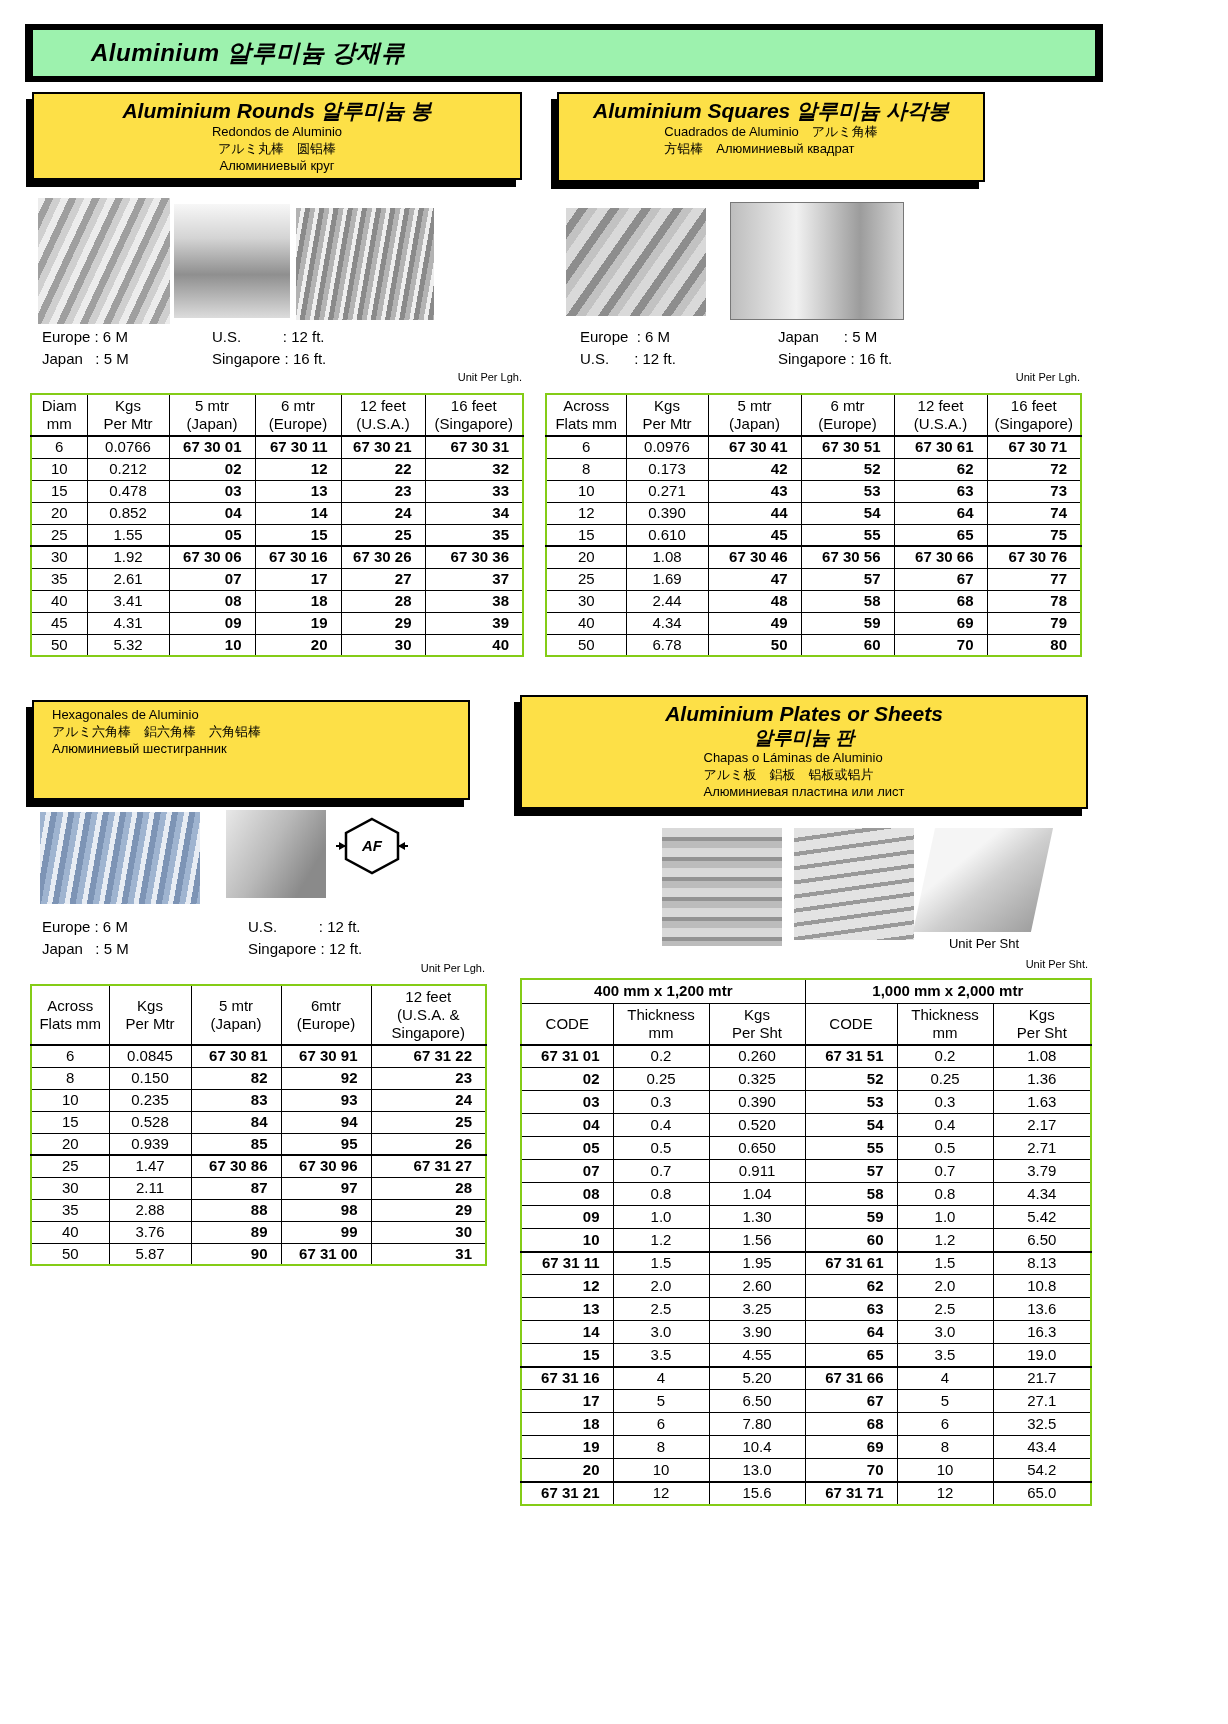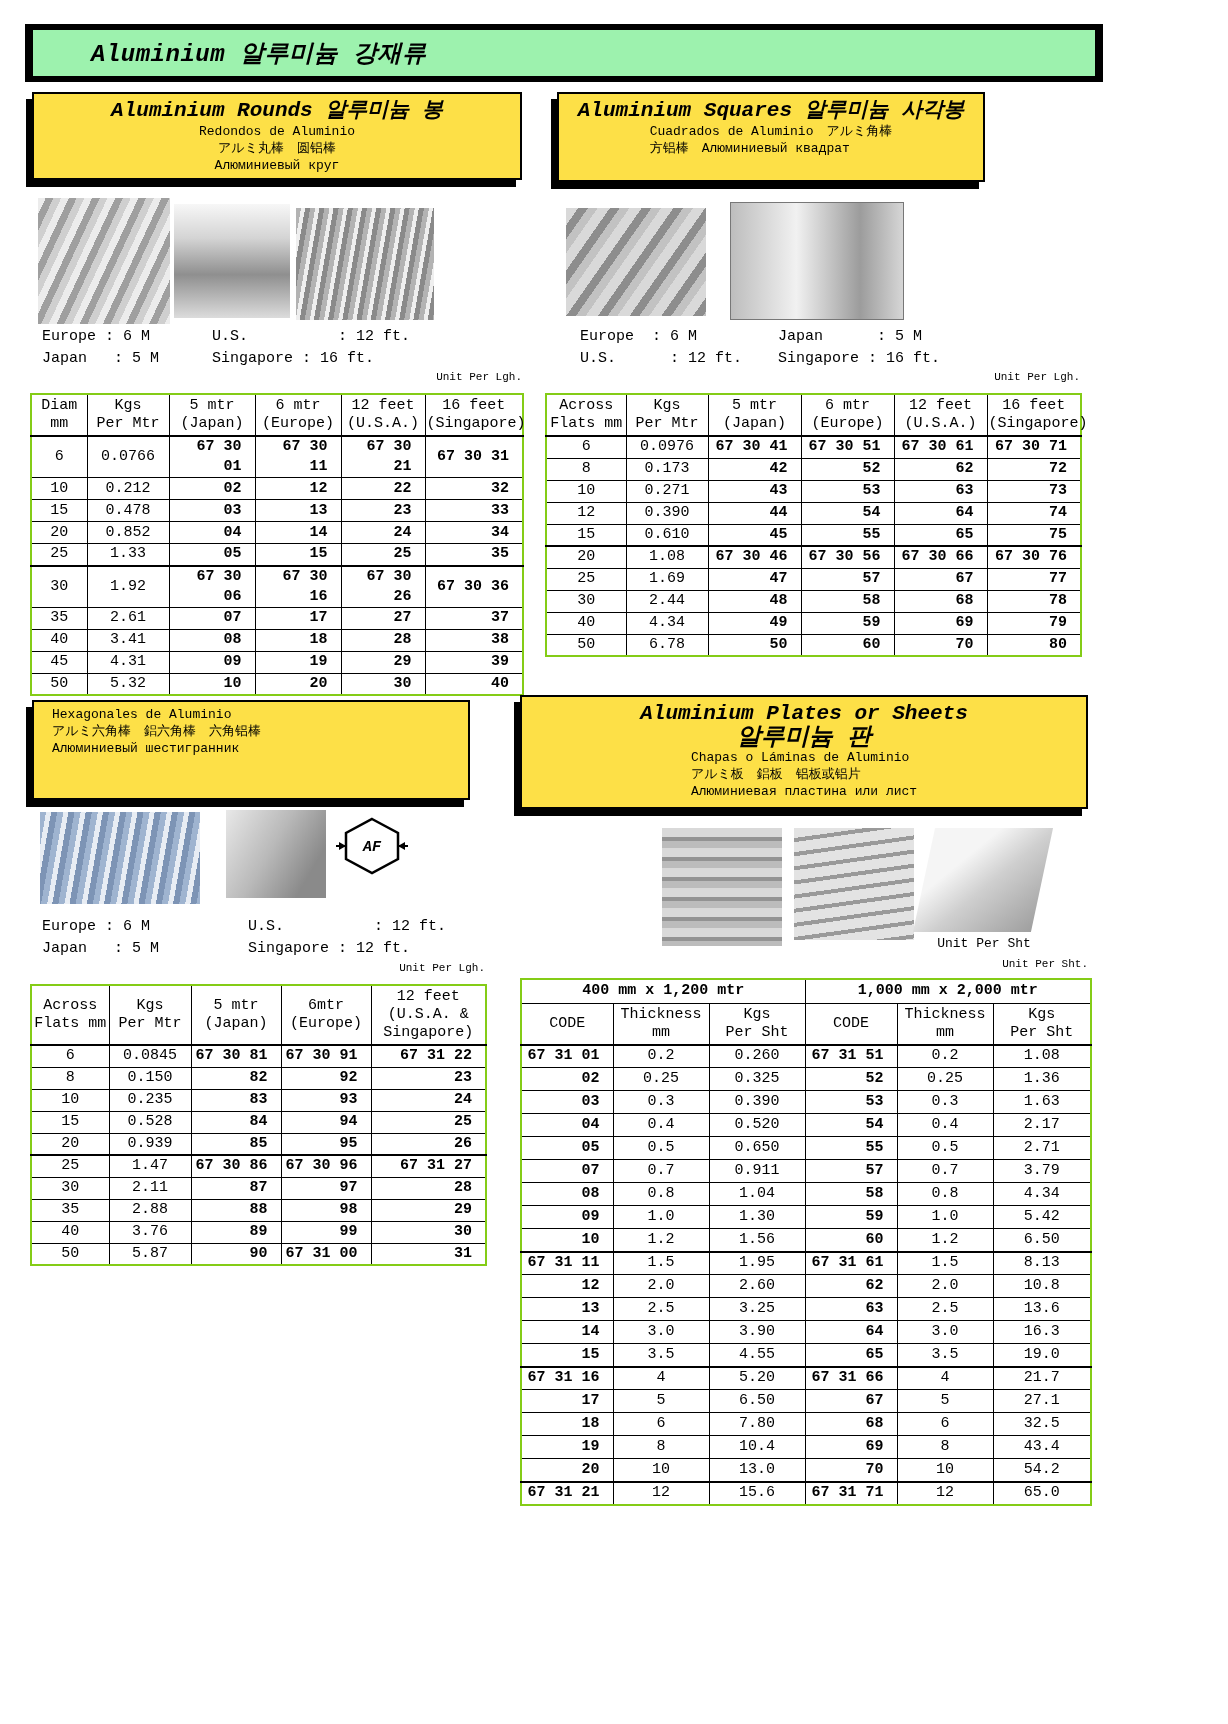--- a/index.html
+++ b/index.html
@@ -1,29 +1,29 @@
 <!DOCTYPE html>
 <html><head>
 <meta charset="utf-8">
 <style>
   html,body{margin:0;padding:0;background:#fff;}
   #page{position:relative;width:1228px;height:1724px;background:#ffffff;
-        font-family:Liberation Mono, monospace;color:#000;overflow:hidden;}
+        font-family:Liberation Sans, sans-serif;color:#000;overflow:hidden;}
 
   
   .title-bar{position:absolute;left:25px;top:24px;width:1078px;height:58px;background:#000;
              box-sizing:border-box;padding:6px 8px;}
   .title-green{height:100%;background:#9df2ae;display:flex;align-items:center;box-sizing:border-box;
                padding-left:58px;font-size:24px;font-weight:bold;font-style:italic;letter-spacing:.5px;}
 
   
   .sec-head{position:absolute;background:#fde047;border:2px solid #000;box-shadow:-6px 7px 0 #000;
             box-sizing:border-box;padding-top:4px;}
   .sec-title{font-weight:bold;font-style:italic;font-size:21px;line-height:25px;}
-  .sec-title2{font-weight:bold;font-style:italic;font-size:24px;line-height:23px;}
+  .sec-title2{font-weight:bold;font-style:italic;font-size:19px;line-height:23px;}
   .sec-sub{font-size:13px;line-height:17px;}
   .sub-block{display:inline-block;text-align:left;}
   #rounds-head{left:32px;top:92px;width:490px;height:88px;text-align:center;}
   #squares-head{left:557px;top:92px;width:428px;height:90px;text-align:center;}
   #hex-head{left:32px;top:700px;width:438px;height:100px;text-align:left;padding-left:18px;}
   #hex-head .sec-title{margin-bottom:12px;}
   #plates-head{left:520px;top:695px;width:568px;height:114px;text-align:center;}
 
   
   .photo{position:absolute;}
@@ -148,21 +148,21 @@
         <tr>
           <td>20</td>
           <td>0.852</td>
           <td class="code">04</td>
           <td class="code">14</td>
           <td class="code">24</td>
           <td class="code">34</td>
         </tr>
         <tr>
           <td>25</td>
-          <td>1.33</td>
+          <td>1.55</td>
           <td class="code">05</td>
           <td class="code">15</td>
           <td class="code">25</td>
           <td class="code">35</td>
         </tr>
         <tr class="group-start">
           <td>30</td>
           <td>1.92</td>
           <td class="code">67 30 06</td>
           <td class="code">67 30 16</td>

